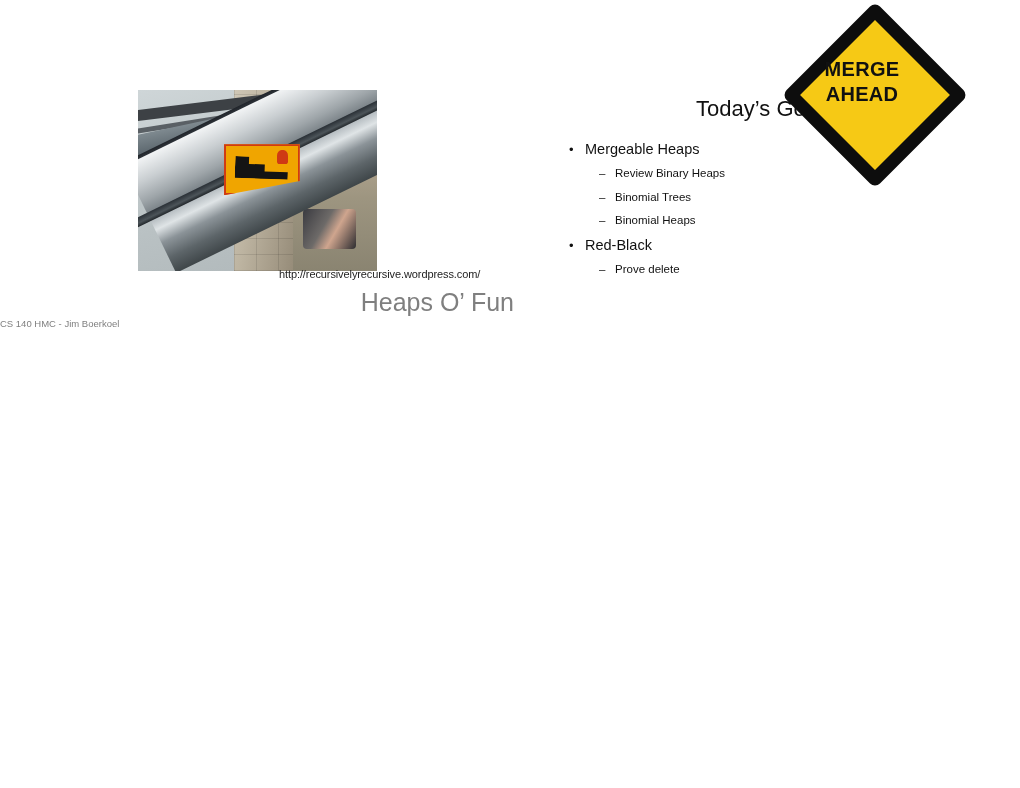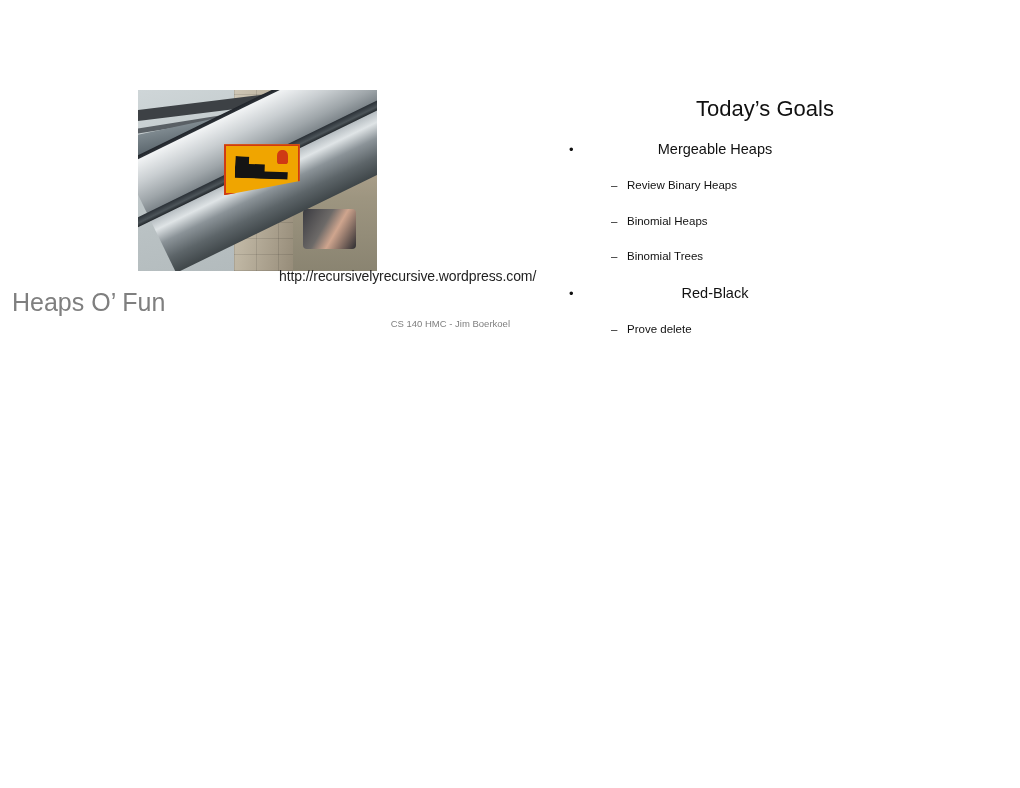--- a/index.html
+++ b/index.html
@@ -104,39 +104,39 @@
   }
   .ph-lights {
     position: absolute; right: 2%; top: 25%; width: 36%; height: 2px;
     background: repeating-linear-gradient(90deg,#f7e08a 0 3px, rgba(0,0,0,0) 3px 11px);
     transform: rotate(9deg);
   }
 
   #title-url {
     position: absolute;
     left: 279px; top: 268px;
-    font-size: 14px;
+    font-size: 11px;
     color: #222;
     letter-spacing: -.1px;
     white-space: nowrap;
   }
   #title-heading {
     position: absolute;
-    left: 12px; top: 288px;
+    left: 4px; top: 288px;
     width: 510px;
-    text-align: left;
+    text-align: right;
     font-size: 25px;
     font-weight: 400;
     color: #7f7f7f;
   }
   #title-sub {
     position: absolute;
     left: 0; top: 318px;
     width: 510px;
-    text-align: right;
+    text-align: left;
     font-size: 9.5px;
     color: #7f7f7f;
   }
 
   
   #slide-goals { left: 510px; top: 0; width: 510px; height: 394px; }
   #goals-heading {
     position: absolute;
     left: 0; top: 96px; width: 510px;
     text-align: center;
@@ -149,35 +149,34 @@
     left: 55px; top: 139px;
     width: 280px;
   }
   .bullet-l1 {
     position: relative;
     padding-left: 20px;
     font-size: 14.5px;
     line-height: 21px;
     color: #111;
     margin: 0 0 1px 0;
-    text-align: center;
   }
   .bullet-l1::before {
     content: "•";
     position: absolute;
     left: 4px; top: 0;
     font-size: 13px;
   }
   .bullet-l2 {
     position: relative;
     padding-left: 46px;
     font-size: 11.5px;
     line-height: 19.5px;
     color: #111;
-    margin: 16px;
+    margin: 4px;
   }
   .bullet-l2::before {
     content: "–";
     position: absolute;
     left: 30px; top: 0;
   }
 
   #merge-sign {
     position: absolute;
     left: 277px; top: 7px;
@@ -242,26 +241,33 @@
   <div id="title-sub">CS 140 HMC - Jim Boerkoel</div>
 </div>
 
 <div class="slide" id="slide-goals">
 
   <div id="goals-heading">Today’s Goals</div>
 
   <div id="goals-list">
     <p class="bullet-l1">Mergeable Heaps</p>
     <p class="bullet-l2">Review Binary Heaps</p>
+    <p class="bullet-l2">Binomial Trees</p>
     <p class="bullet-l2">Binomial Heaps</p>
-    <p class="bullet-l2">Binomial Trees</p>
     <p class="bullet-l1">Red-Black</p>
     <p class="bullet-l2">Prove delete</p>
   </div>
 
+  <div id="merge-sign">
+    <div class="diamond"></div>
+    <div class="sign-text">
+      <span>MERGE</span>
+      <span>AHEAD</span>
+    </div>
+  </div>
 </div>
 
 <div class="slide" id="slide-array">
 
   
 
   
 
   
   

